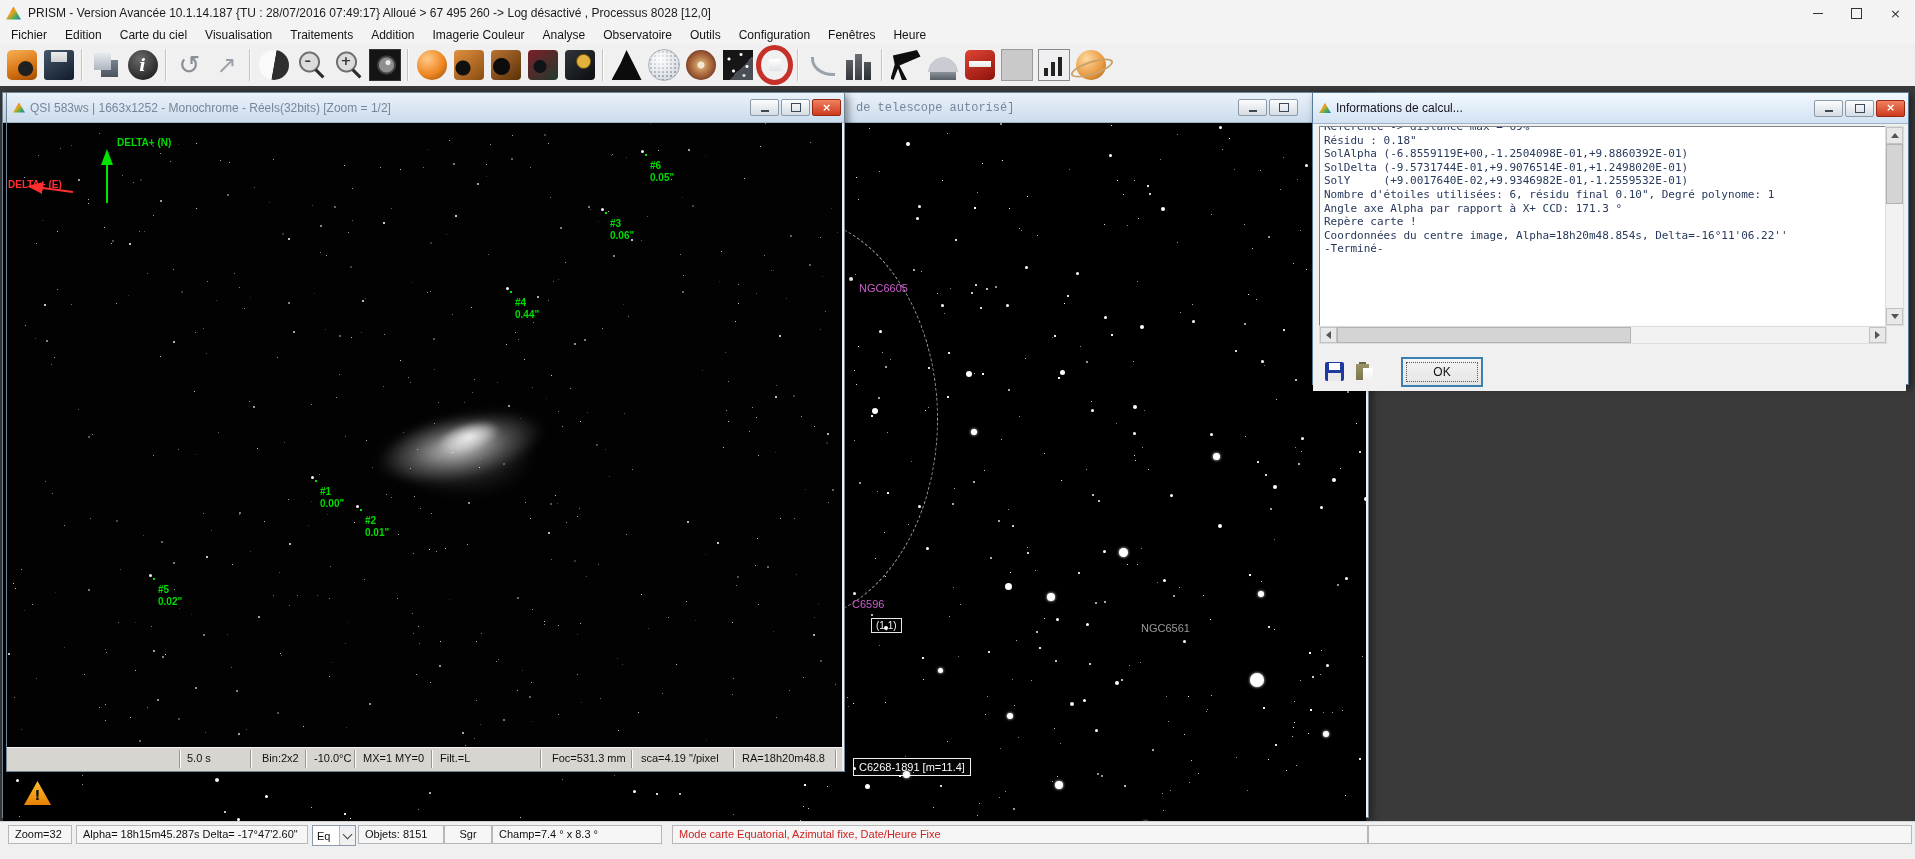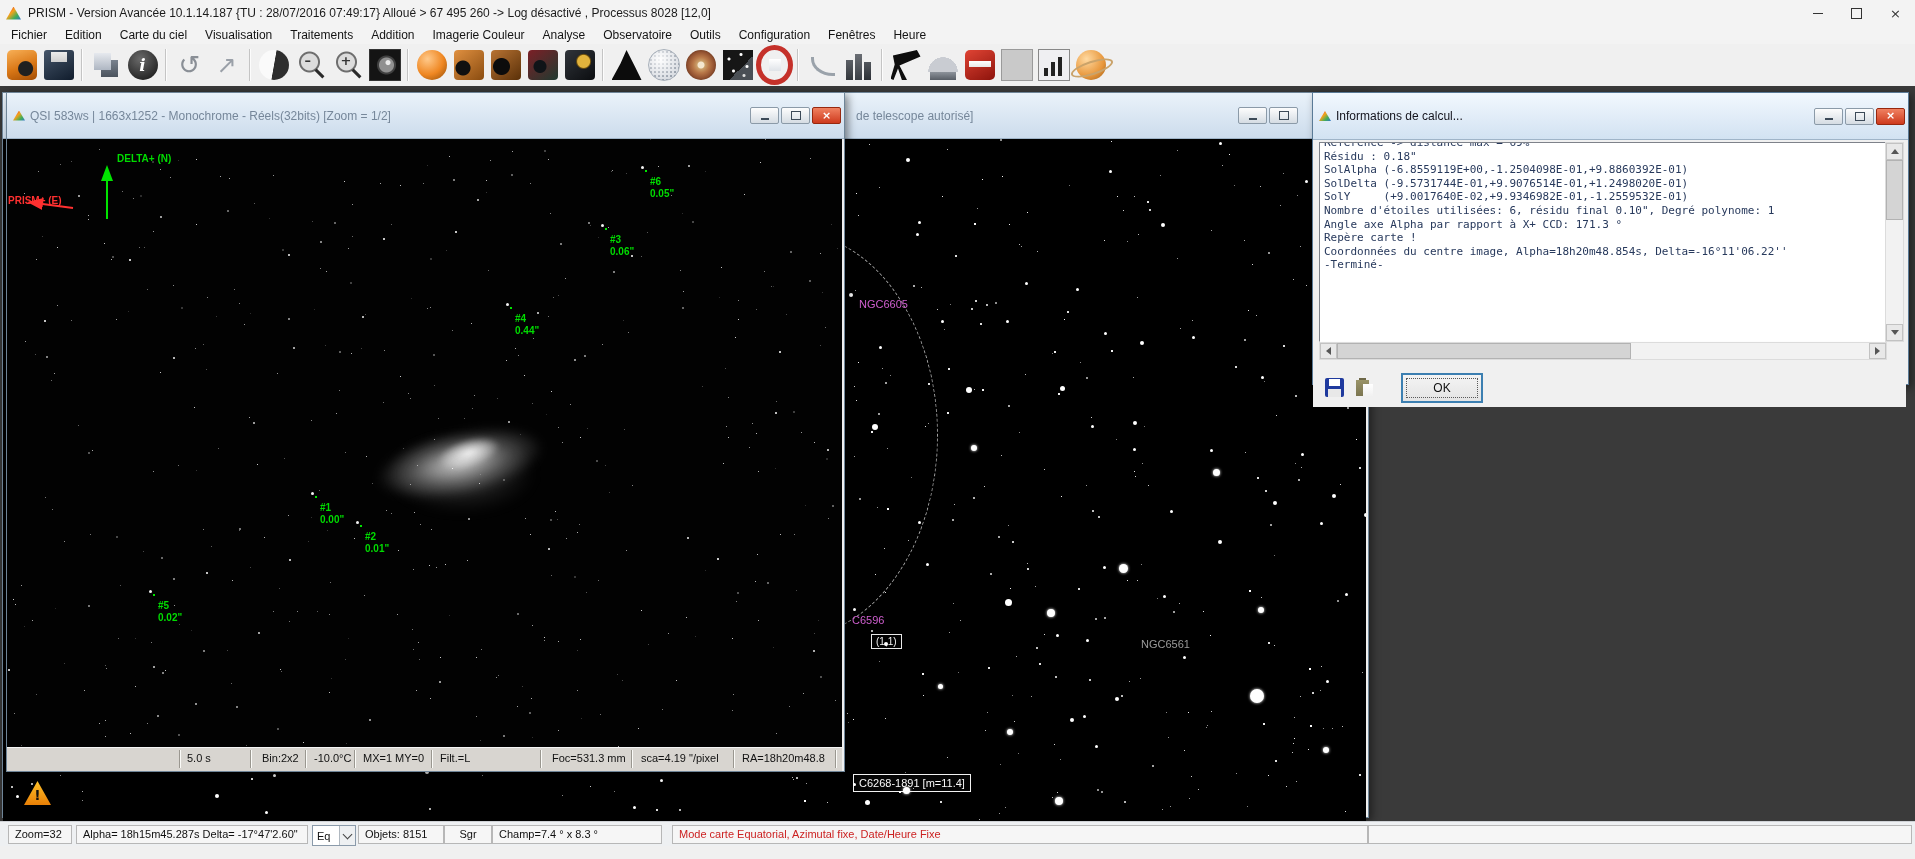--- a/index.html
+++ b/index.html
@@ -80,21 +80,21 @@
   .ti-panel-disabled{background:#c9c9c9;border:1px solid #9a9a9a;}
   .ti-chart-mini{background:linear-gradient(#222,#222) 5px 18px/4px 8px no-repeat,
     linear-gradient(#222,#222) 12px 12px/4px 14px no-repeat,
     linear-gradient(#222,#222) 19px 7px/4px 19px no-repeat,#efeff2;border:1px solid #888;}
   .ti-planet-saturn{border-radius:50%;background:radial-gradient(circle at 35% 30%, #ffd9a0, #e8973c 60%, #9c5a14);}
   .ti-planet-saturn::after{content:"";position:absolute;left:-6px;top:11px;width:40px;height:10px;
     border:2px solid #caa36a;border-radius:50%;transform:rotate(-18deg);}
   
   .mdi{position:absolute;left:0;top:86px;width:1915px;height:735px;background:#3a3a3a;overflow:hidden;}
   .win{position:absolute;border:1px solid #6f8598;box-shadow:3px 3px 8px rgba(0,0,0,.45);background:#f0f0f0;}
-  .win-title{height:21px;display:flex;align-items:center;padding:12px 3px;
+  .win-title{height:21px;display:flex;align-items:center;padding:4px 3px;
     background:linear-gradient(#eaf2fa,#ccdcec);border-bottom:1px solid #9fb4c8;font-size:12px;}
   .win-icon{width:12px;height:10px;margin:0 5px 0 3px;
     background:linear-gradient(135deg,#e03a2f 10%,#f5a21b 40%,#3fae58 70%,#2f6fd0);
     clip-path:polygon(50% 0,100% 100%,0 100%);}
   .wt-text{white-space:nowrap;overflow:hidden;}
   .inactive .wt-text{color:#76879a;}
   .active .wt-text{color:#14141d;}
   .cap-btns{margin-left:auto;display:flex;align-items:center;}
   .cbtn{width:27px;height:15px;margin-left:2px;border:1px solid #8b9aa8;border-radius:2px;
     background:linear-gradient(#fdfdfd,#d5dce3);display:flex;align-items:center;justify-content:center;}
@@ -306,21 +306,21 @@
       </div>
       <div class="tbtn">
         <span class="ti ti-planet-saturn"></span>
       </div>
     </div>
 
   <div class="mdi">
 
     <section class="win chart-win inactive">
       <div class="win-title">
-        <span class="wt-text" style="position:absolute;left:853px;">de telescope autorisé]</span>
+        <span class="wt-text" style="position:absolute;left:853px;font-family:Liberation Mono, monospace;">de telescope autorisé]</span>
         <div class="cap-btns" style="position:absolute;right:70px;">
           <div class="cbtn">
               <span class="b-min"></span>
             </div>
           <div class="cbtn">
               <span class="b-max"></span>
             </div>
         </div>
       </div>
       <div class="chart-body" id="chartBody">
@@ -1138,21 +1138,21 @@
               <path d="M0,1 L8,4 L0,7 Z" fill="#00e400"></path>
             </marker>
             <marker id="ah-r" markerWidth="8" markerHeight="8" refX="4" refY="4" orient="auto">
               <path d="M0,1 L8,4 L0,7 Z" fill="#ff3030"></path>
             </marker>
           </defs>
           <line x1="100" y1="70" x2="100" y2="24" stroke="#00e400" stroke-width="2" marker-end="url(#ah-g)"></line>
           <line x1="66" y1="59" x2="28" y2="54" stroke="#ff3030" stroke-width="2" marker-end="url(#ah-r)"></line>
         </svg>
         <span class="axis-label" style="left:110px;top:14px;color:#00dc00;">DELTA+ (N)</span>
-        <span class="axis-label" style="left:1px;top:56px;color:#ff3030;">PRISM+ (E)</span>
+        <span class="axis-label" style="left:1px;top:56px;color:#ff3030;">DELTA+ (E)</span>
       <i class="star" style="left: 500.7px; top: 282.4px; width: 2px; height: 2px; opacity: 0.59;"></i>
           <i class="star" style="left: 145.6px; top: 331.8px; width: 1px; height: 1px; opacity: 0.56;"></i>
           <i class="star" style="left: 720.9px; top: 297.6px; width: 1px; height: 1px; opacity: 0.72;"></i>
           <i class="star" style="left: 621.2px; top: 193.4px; width: 1px; height: 1px; opacity: 0.48;"></i>
           <i class="star" style="left: 571.9px; top: 384.7px; width: 1px; height: 1px; opacity: 0.46;"></i>
           <i class="star" style="left: 697.5px; top: 32.3px; width: 1px; height: 1px; opacity: 0.17;"></i>
           <i class="star" style="left: 222.4px; top: 38.9px; width: 1px; height: 1px; opacity: 0.66;"></i>
           <i class="star" style="left: 441.8px; top: 17.1px; width: 1px; height: 1px; opacity: 0.7;"></i>
           <i class="star" style="left: 406.3px; top: 509.7px; width: 1px; height: 1px; opacity: 0.44;"></i>
           <i class="star" style="left: 31.2px; top: 32.4px; width: 1px; height: 1px; opacity: 0.54;"></i>

